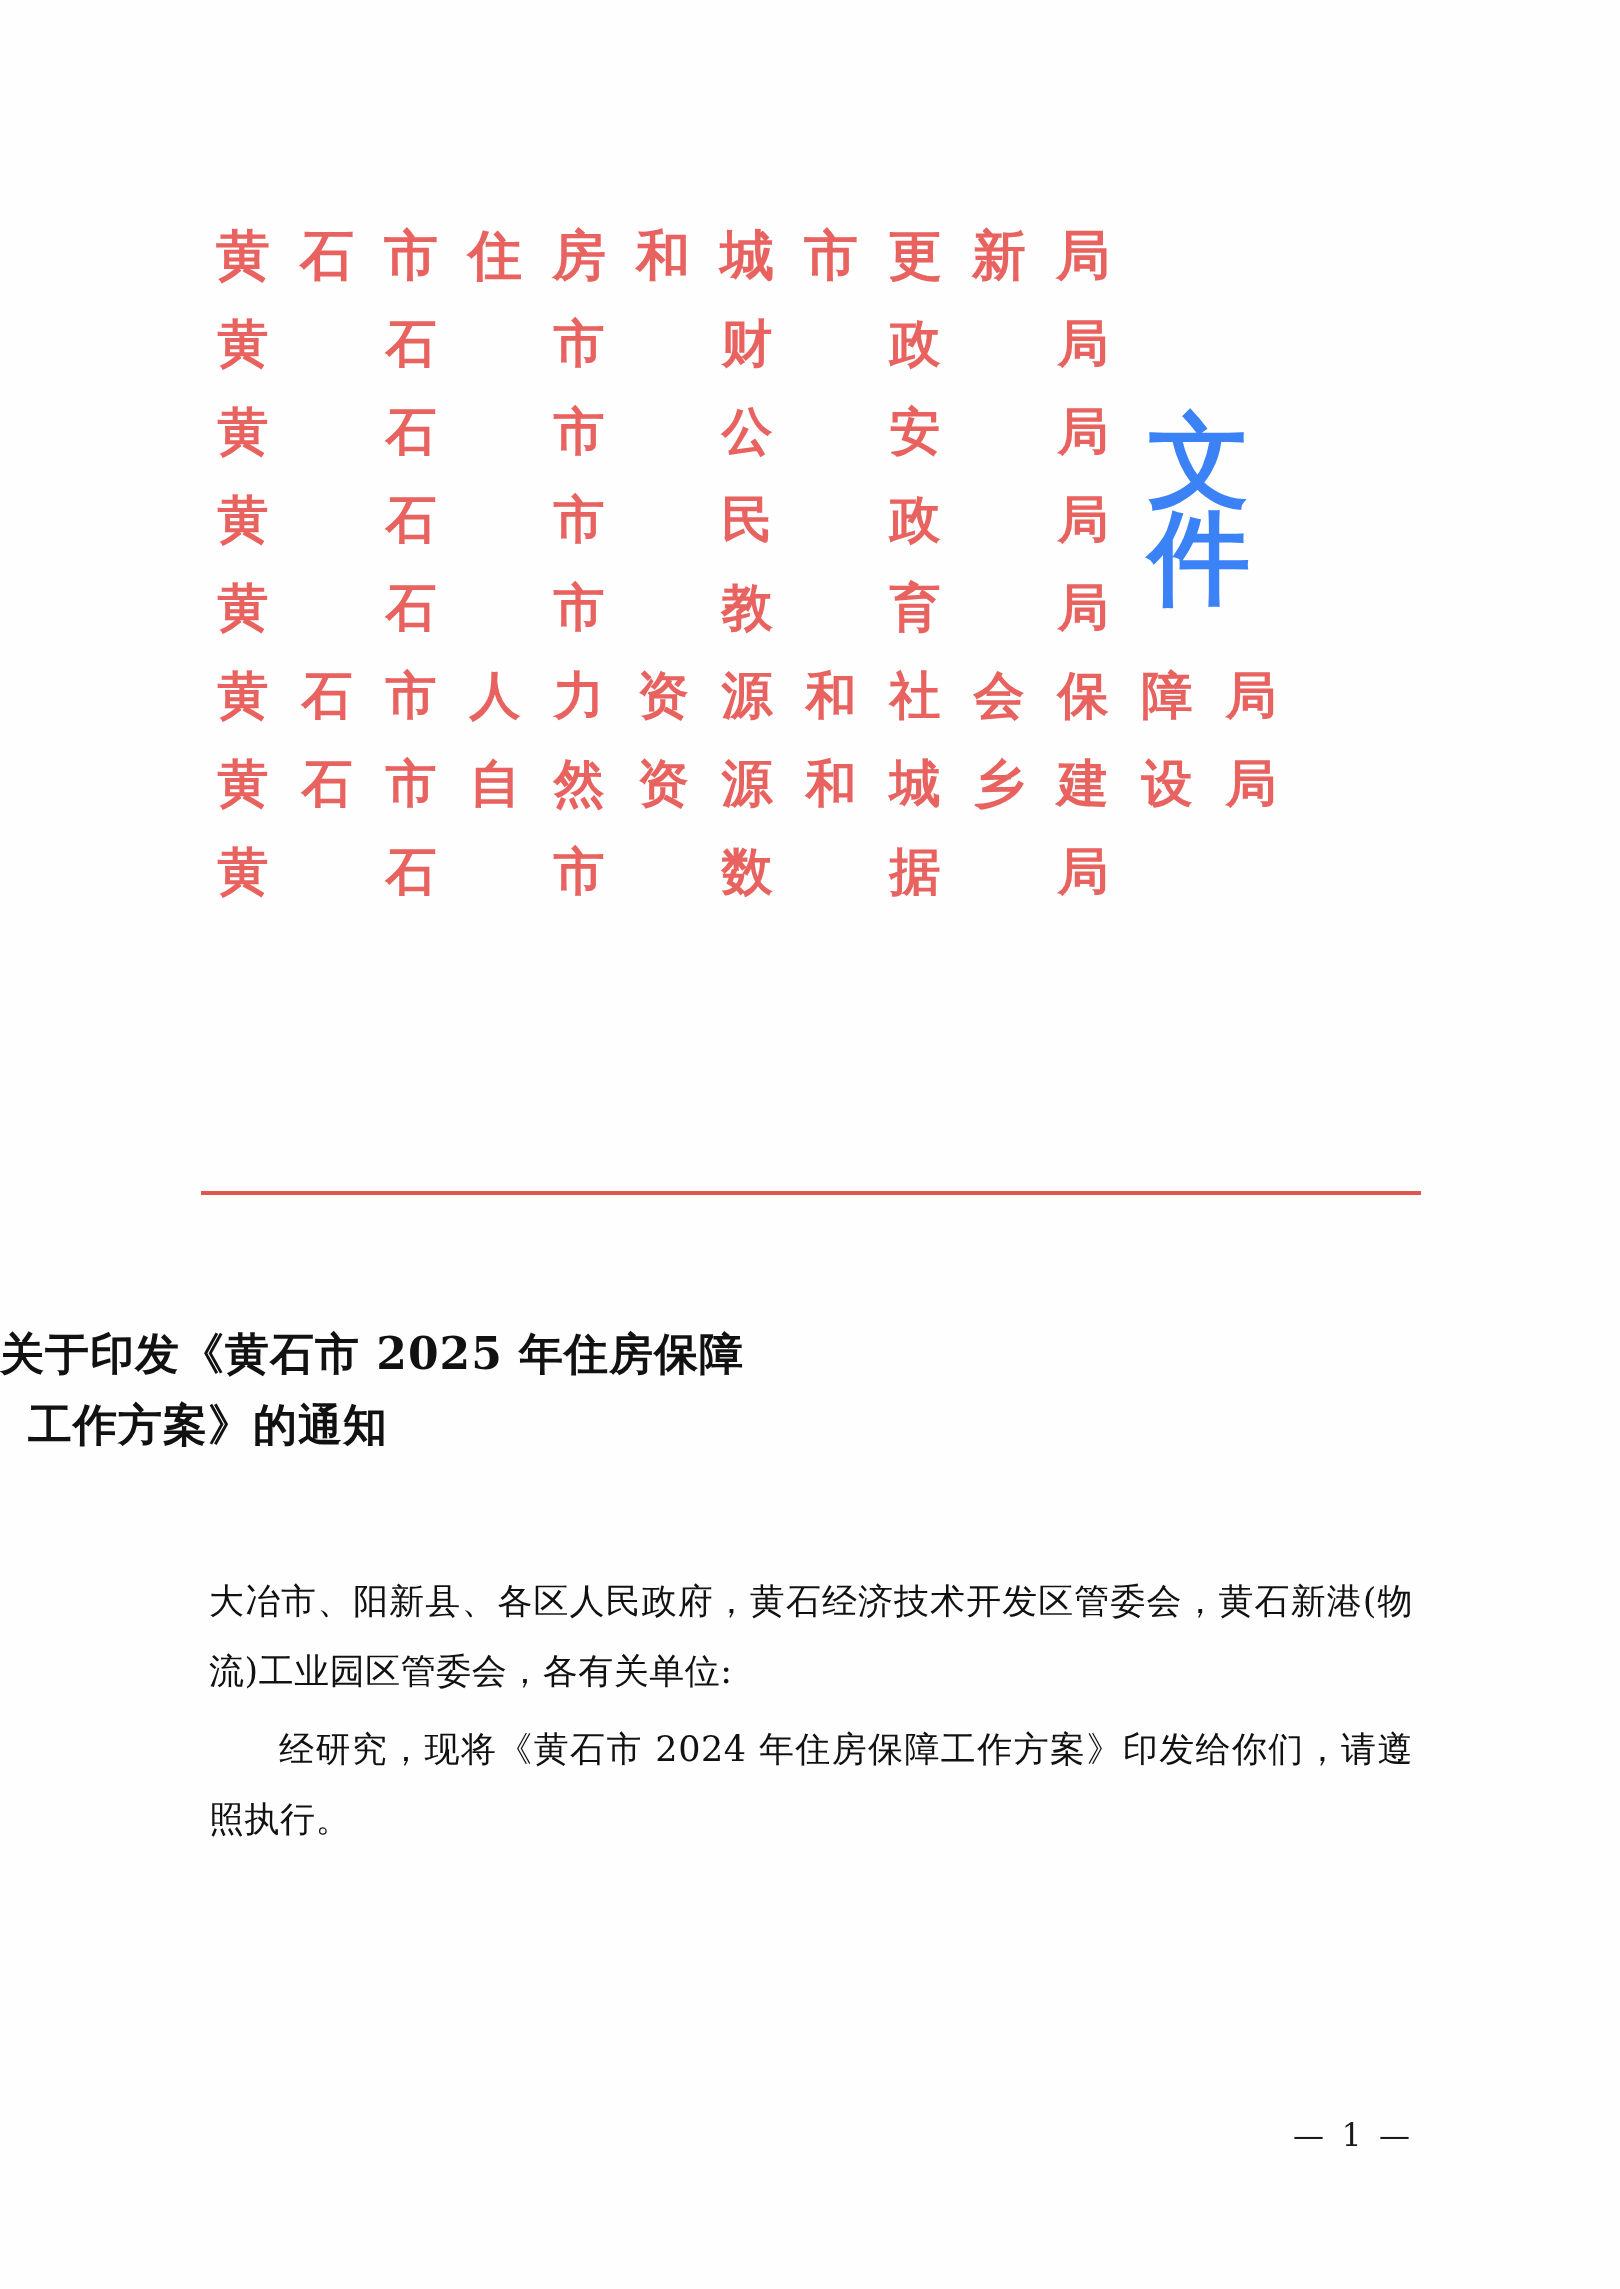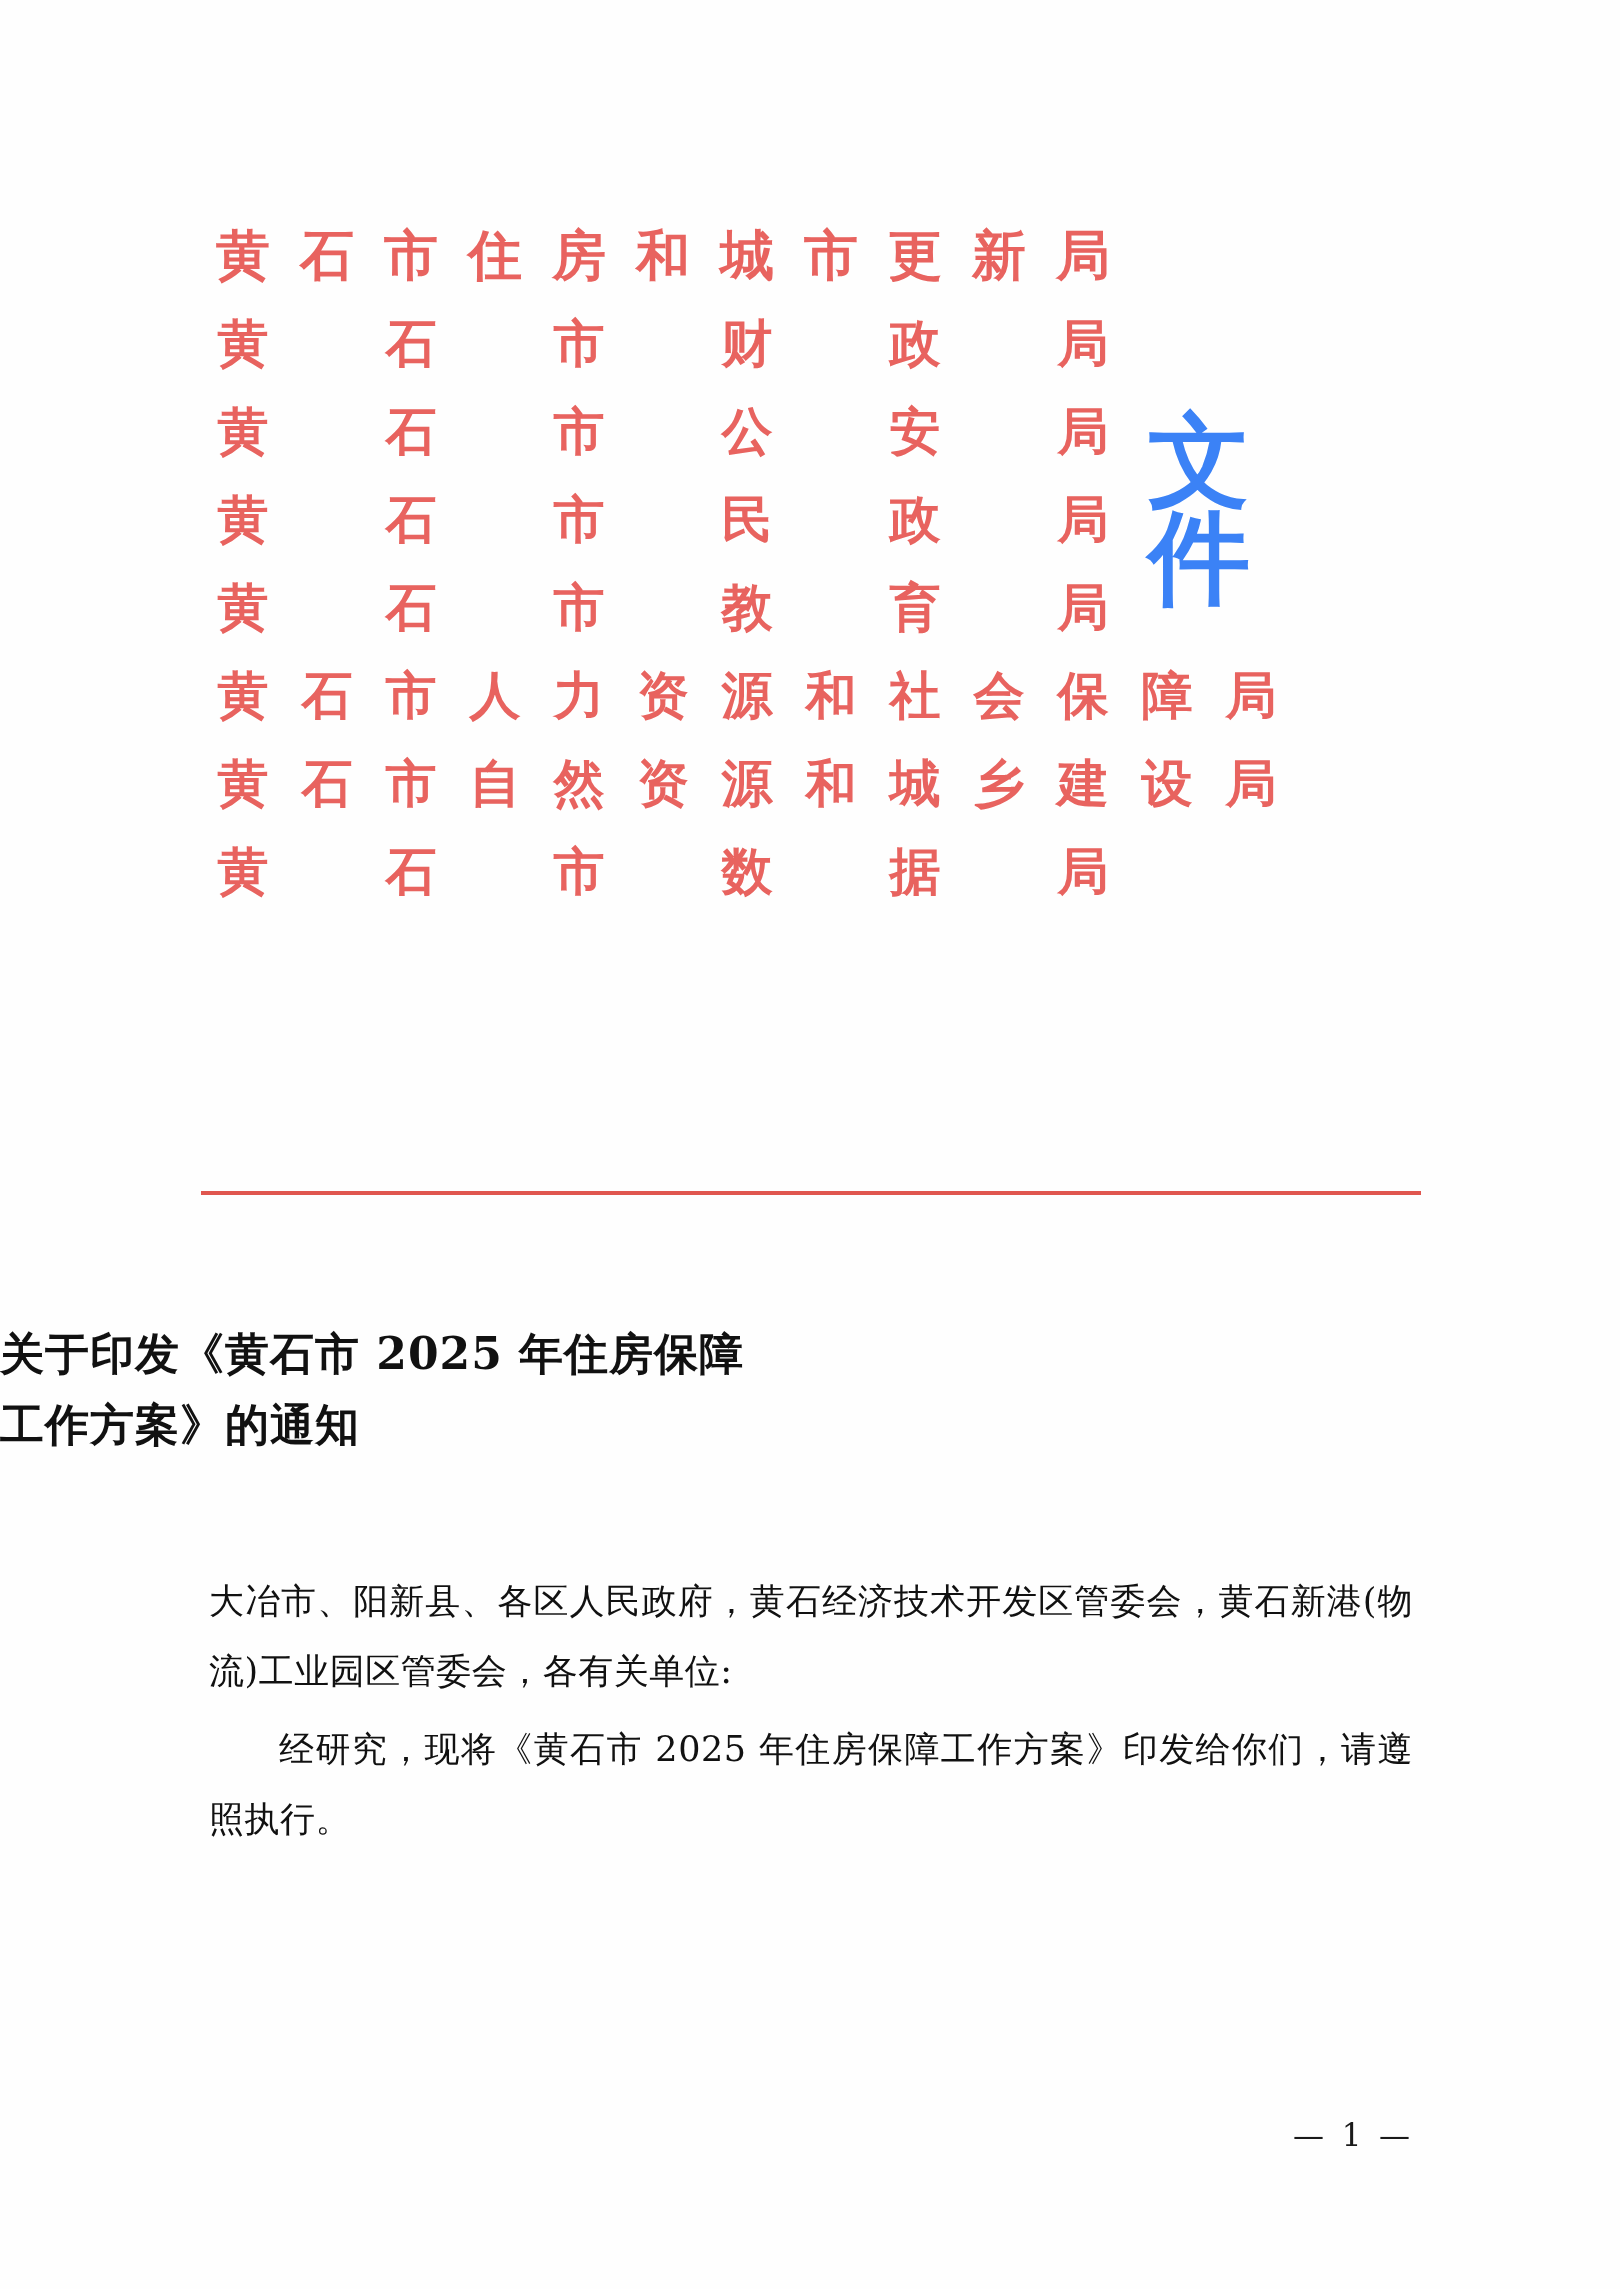--- a/index.html
+++ b/index.html
@@ -98,20 +98,21 @@
     left: 0;
     width: 100%;
     font-size: 44px;
     font-weight: 700;
     line-height: 1.62;
     letter-spacing: 1px;
     color: #111;
   }
   .doc-title .line2 {
     display: block;
+    padding-left: 28px;
   }
 
   
   .body-text {
     position: absolute;
     left: 201px;
     top: 1558px;
     width: 1220px;
     font-size: 35px;
     line-height: 2.0;
@@ -264,19 +265,19 @@
 
   <div class="red-rule"></div>
 
   <div class="doc-title">
     <span>关于印发《黄石市 2025 年住房保障</span>
     <span class="line2">工作方案》的通知</span>
   </div>
 
   <div class="body-text">
     <p>大冶市、阳新县、各区人民政府，黄石经济技术开发区管委会，黄石新港(物流)工业园区管委会，各有关单位:</p>
-    <p class="indent">经研究，现将《黄石市 2025 年住房保障工作方案》印发给你们，请遵照执行。</p>
+    <p class="indent">经研究，现将《黄石市 2024 年住房保障工作方案》印发给你们，请遵照执行。</p>
   </div>
 
   <div class="page-number">— 1 —</div>
 
 </div>
 
 
 </body></html>

